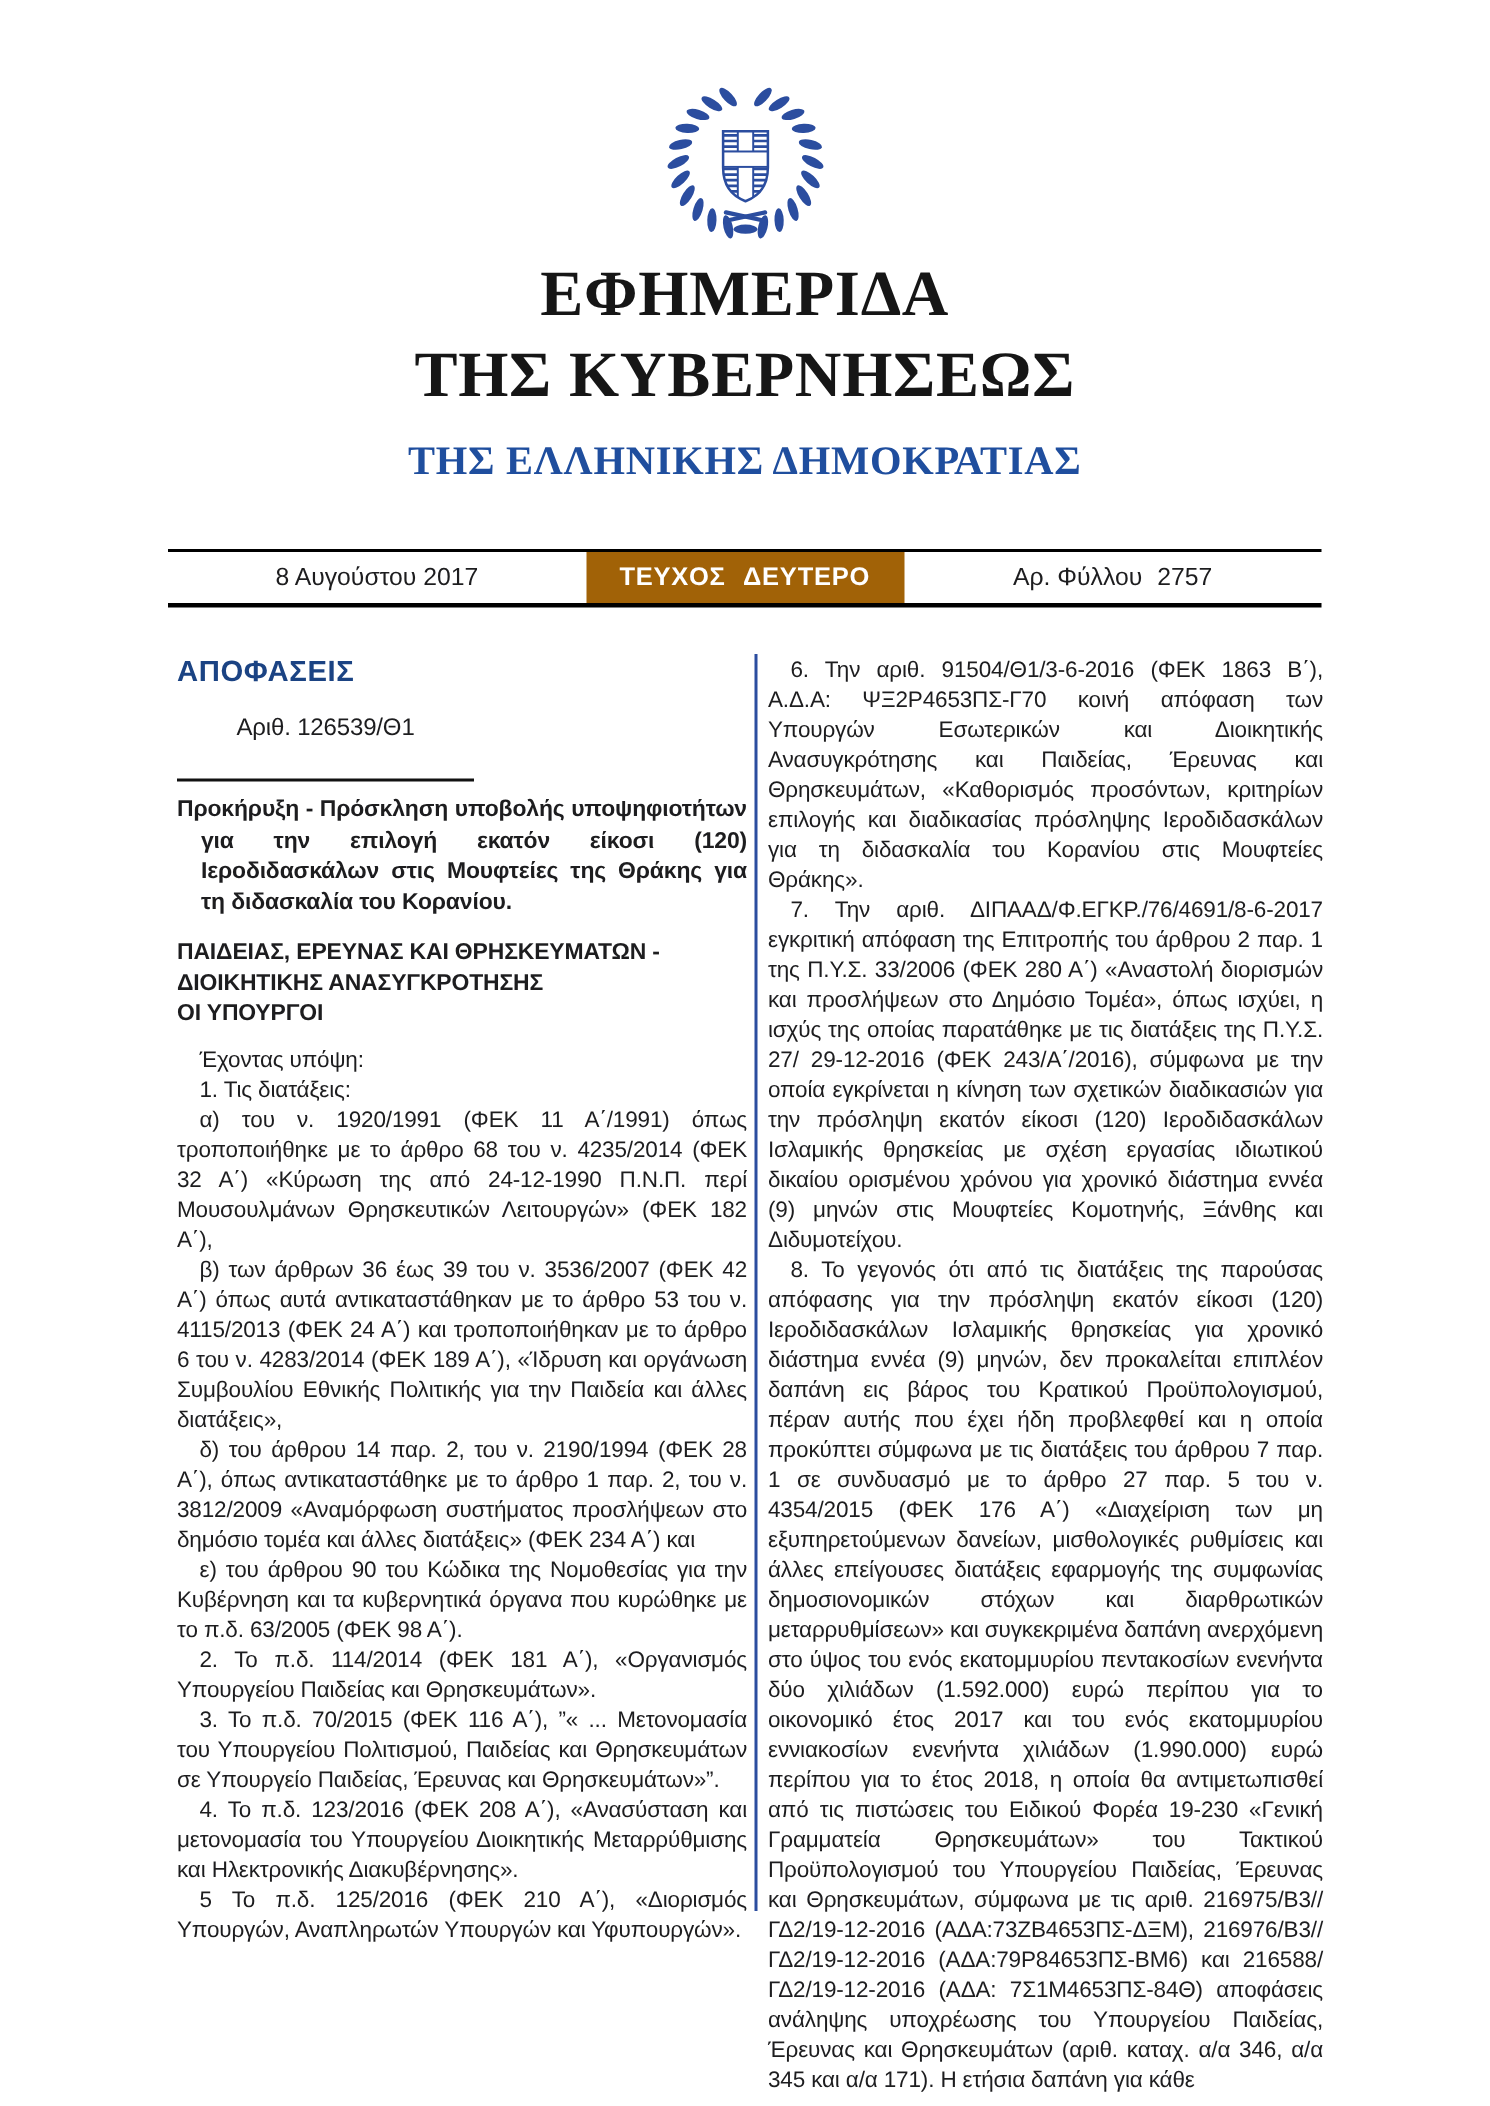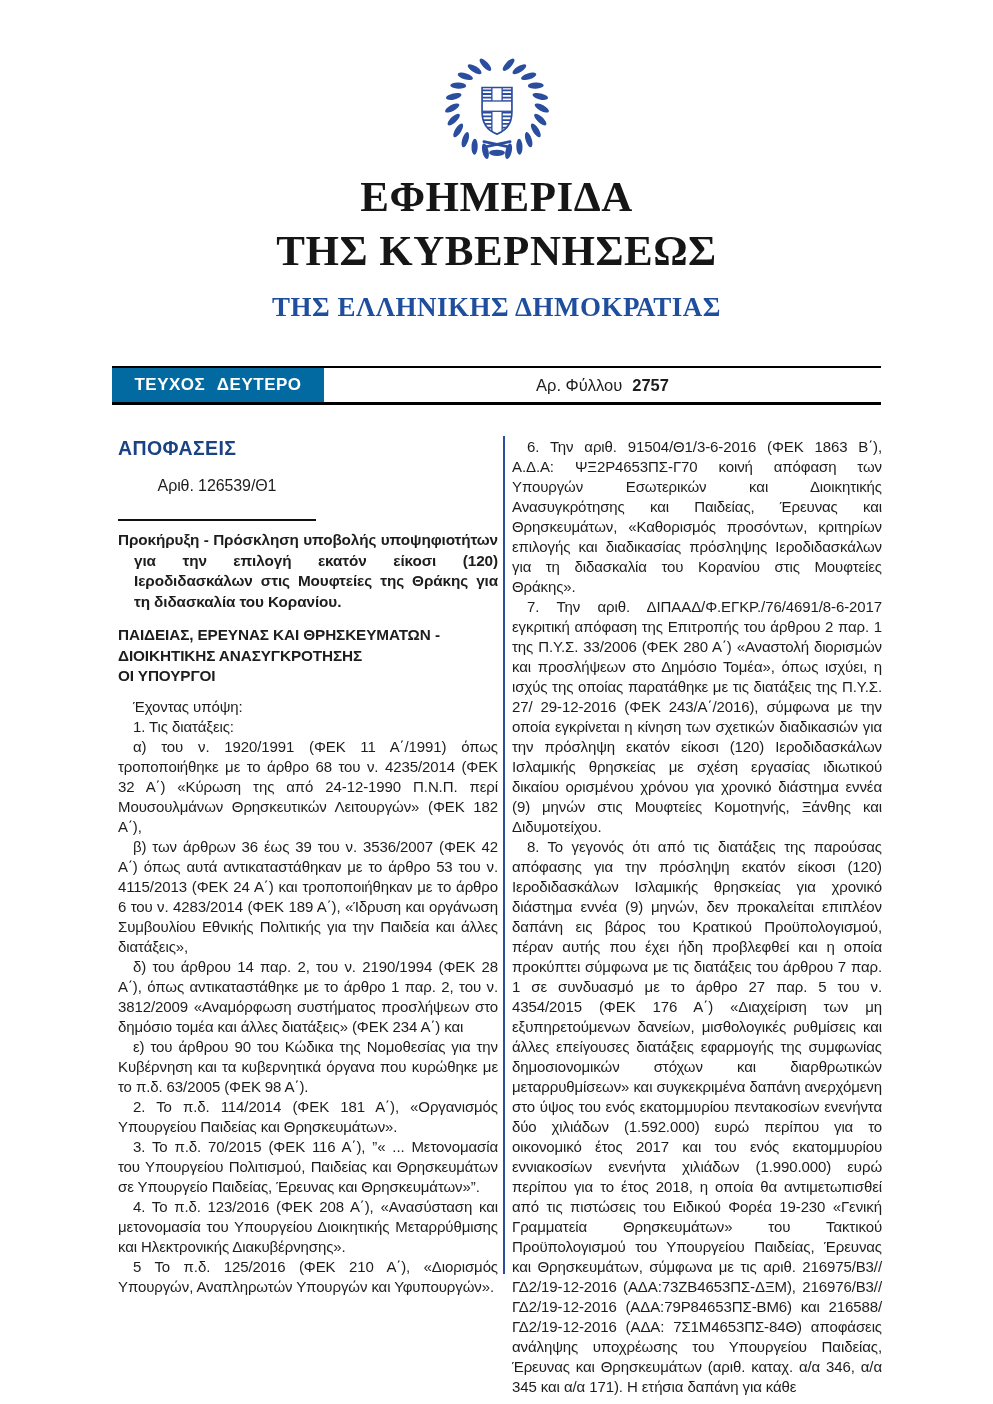--- a/index.html
+++ b/index.html
@@ -13,24 +13,24 @@
             font-size:43px;line-height:54px;letter-spacing:0.5px;}
   .gz-subtitle{margin:14px 0 0;font-family:"Liberation Serif",serif;font-weight:bold;
                font-size:27px;line-height:30px;color:#1f4e9e;letter-spacing:0.5px;}
 
   
   .issue-bar{position:absolute;top:366px;left:112px;width:769px;height:34px;
              border-top:2px solid #000;border-bottom:3px solid #000;
              display:flex;align-items:stretch;font-size:16.5px;}
   .issue-bar .cell{display:flex;align-items:center;justify-content:center;}
   .cell-date{flex:1;}
-  .cell-type{width:212px;background:#0369a1;color:#ffffff;font-weight:bold;
+  .cell-type{width:212px;background:#a16207;color:#ffffff;font-weight:bold;
              letter-spacing:0.5px;word-spacing:7px;font-size:17px;}
   .cell-folio{flex:1;gap:10px;}
-  .cell-folio .num{font-weight:bold;}
+  .cell-folio .num{font-weight:normal;}
 
   
   .col{position:absolute;top:437px;text-align:justify;font-size:15px;line-height:20px;
        letter-spacing:-0.1px;}
   .col-left{left:118px;width:380px;}
   .col-right{left:512px;width:370px;}
   .col-divider{position:absolute;left:503px;top:436px;width:2px;height:838px;background:#2b4d9f;}
 
   .section-heading{margin:0 0 17px;font-size:19.5px;line-height:22px;color:#1b4383;
                    letter-spacing:0.4px;font-weight:bold;text-align:left;}
@@ -153,20 +153,21 @@
           <rect x="42" y="52.5" width="36" height="11"></rect>
         </g>
         <path d="M44,38 H76 V64 Q76,82 60,88 Q44,82 44,64 Z" fill="none" stroke="#2b4d9f" stroke-width="1.8"></path>
       </svg>
     </div>
     <h1 class="gz-title"><span>ΕΦΗΜΕΡΙΔΑ</span><br><span>ΤΗΣ ΚΥΒΕΡΝΗΣΕΩΣ</span></h1>
     <div class="gz-subtitle">ΤΗΣ ΕΛΛΗΝΙΚΗΣ ΔΗΜΟΚΡΑΤΙΑΣ</div>
   </header>
 
   <div class="issue-bar">
+    <div class="cell cell-date">8 Αυγούστου 2017</div>
     <div class="cell cell-type">ΤΕΥΧΟΣ  ΔΕΥΤΕΡΟ</div>
     <div class="cell cell-folio">
       <span>Αρ. Φύλλου</span>
       <span class="num">2757</span>
     </div>
   </div>
 
   <div class="col-divider"></div>
 
   <section class="col col-left">

